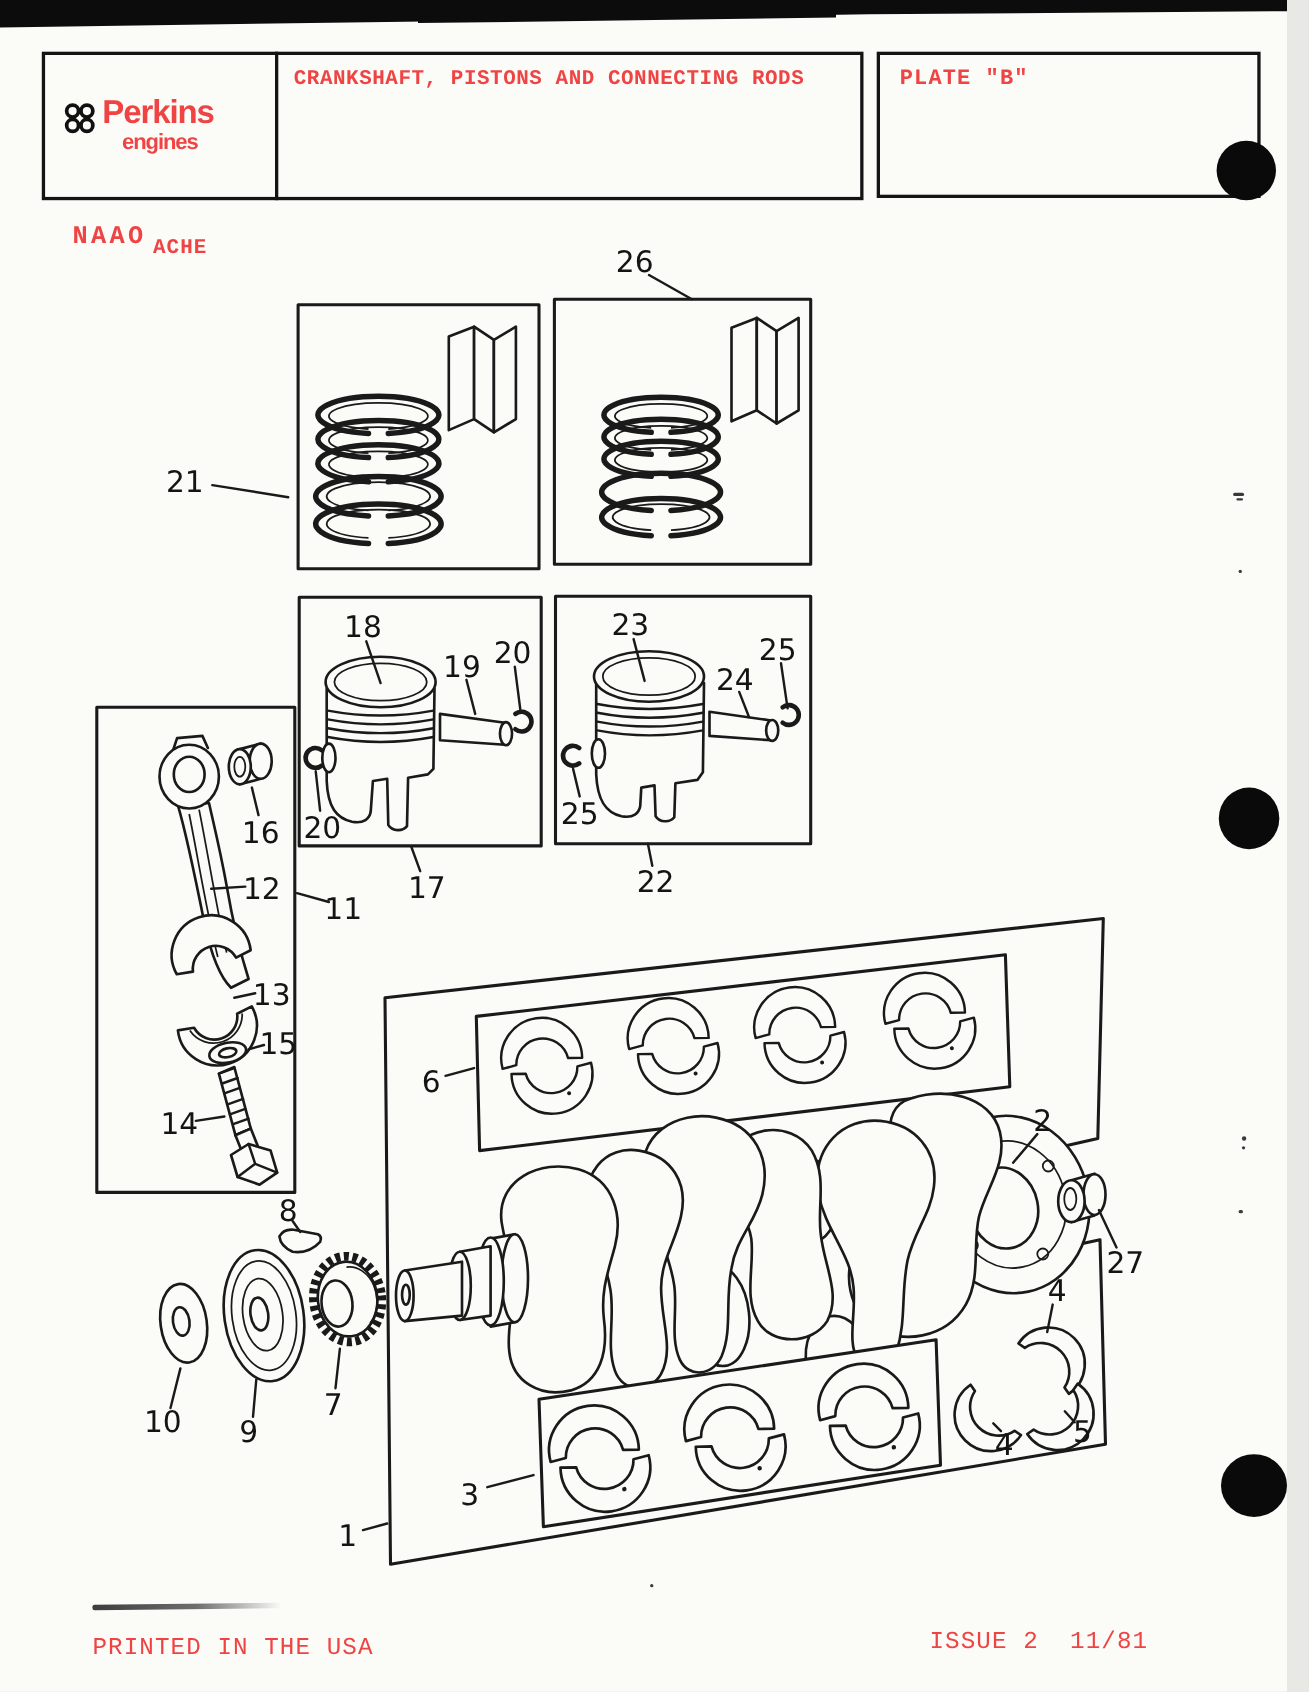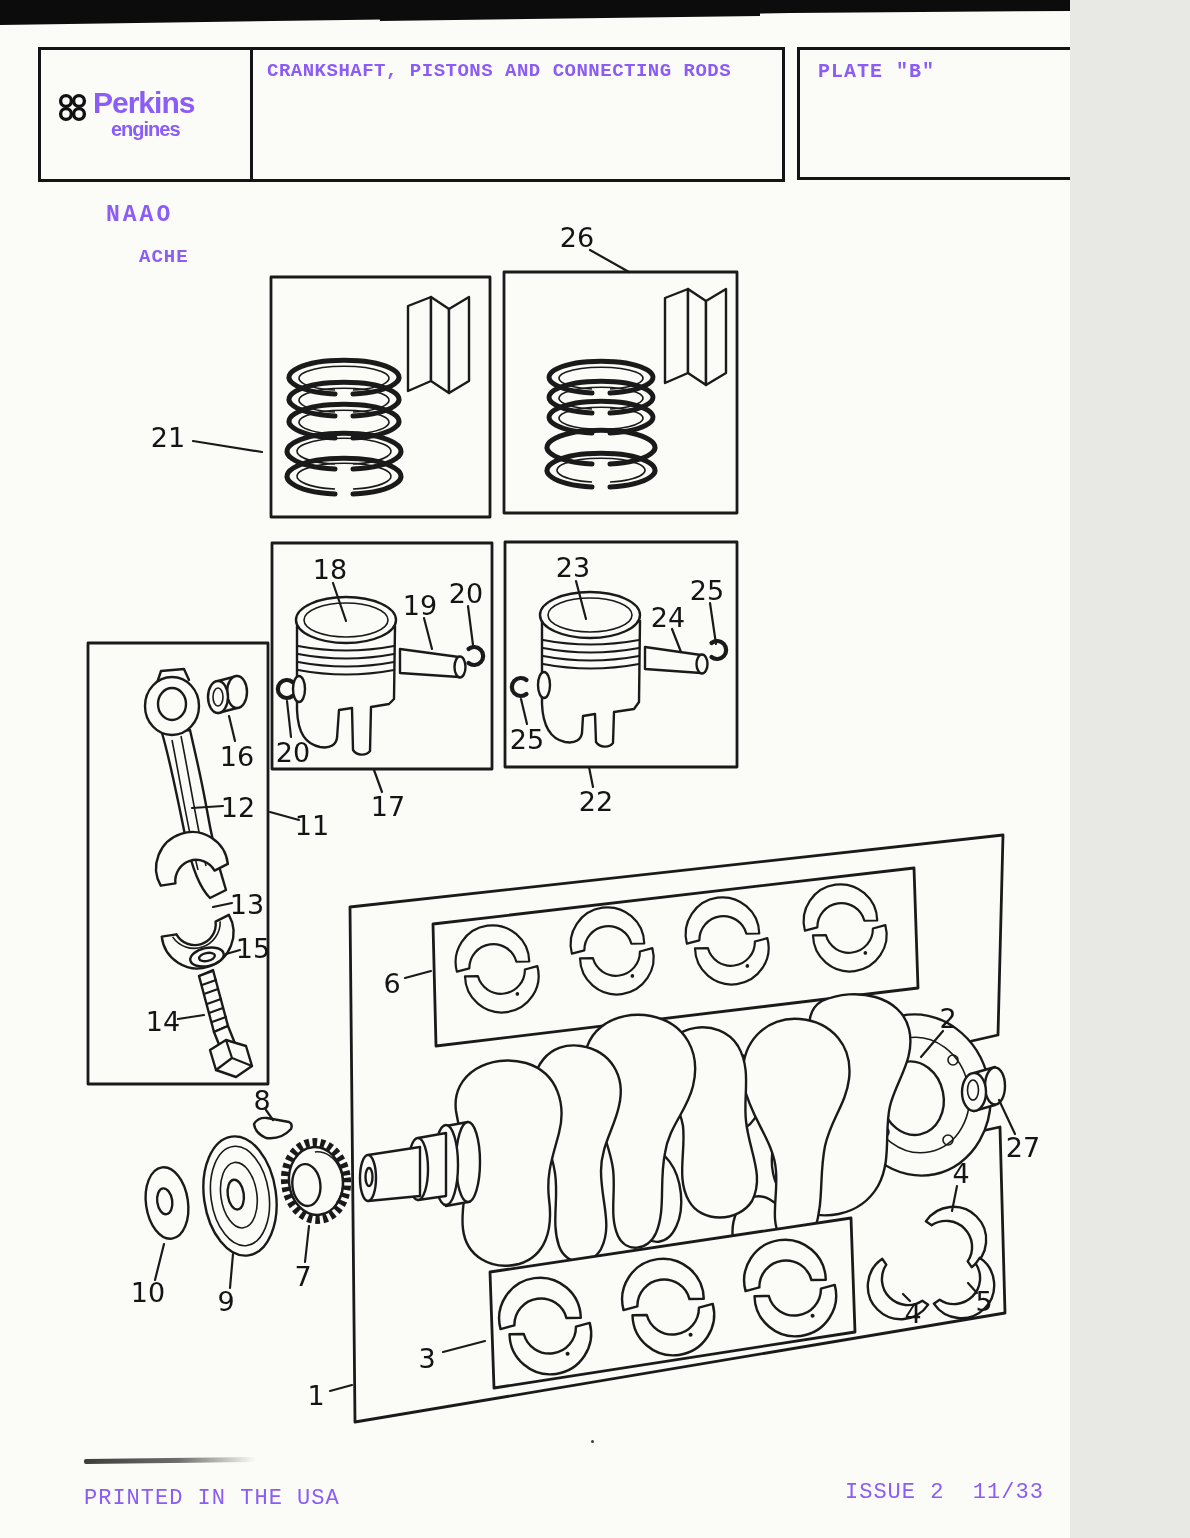--- a/index.html
+++ b/index.html
@@ -1,25 +1,25 @@
 <!DOCTYPE html>
 <html><head>
 <meta charset="utf-8">
 <style>
   html,body{margin:0;padding:0;background:#e8e8e4;}
-  .page{position:relative;width:1070px;height:1538px;background:#fbfbf8;overflow:hidden;
-        font-family:"Liberation Sans",sans-serif;color:#8b5cf6;}
+  .page{position:relative;width:1170px;height:1538px;background:#fbfbf8;overflow:hidden;
+        font-family:"Liberation Sans",sans-serif;color:#ef4444;}
   .abs{position:absolute;}
   .mono{font-family:"Liberation Mono",monospace;}
   .box{border:3px solid #141414;background:#fbfbf8;box-sizing:border-box;}
   .hdr-title{font-size:19px;letter-spacing:.5px;font-weight:bold;white-space:pre;}
   .plate{font-size:20px;letter-spacing:1px;font-weight:bold;white-space:pre;}
   .brand-word{font-weight:bold;letter-spacing:-1px;line-height:1;}
   .stamp1{font-size:23px;font-weight:bold;letter-spacing:3px;}
-  .stamp2{font-size:19px;font-weight:bold;letter-spacing:1px;margin-top:32px;}
+  .stamp2{font-size:19px;font-weight:bold;letter-spacing:1px;}
   .foot{font-size:22px;font-weight:normal;letter-spacing:1px;white-space:pre;}
   .hole{background:#0a0a0a;border-radius:50%;}
   .divline{background:#141414;}
   .speck{background:#3a3a3a;border-radius:2px;}
   .smudge{background:linear-gradient(90deg,#1b1b1b 0%,#555 55%,rgba(80,80,80,0)100%);
           transform:rotate(-.6deg);opacity:.85;border-radius:2px;}
   svg text{font-family:"DejaVu Sans",sans-serif;}
   .art{fill:#fbfbf8;stroke:#1a1a1a;stroke-width:2.4;stroke-linejoin:round;stroke-linecap:round;}
   .art2{fill:#fbfbf8;stroke:#1a1a1a;stroke-width:2.8;stroke-linejoin:round;}
   .ln{fill:none;stroke:#1a1a1a;stroke-width:2.2;stroke-linecap:round;}
@@ -55,21 +55,21 @@
         <circle cx="22" cy="22" r="5.4"></circle>
     </g>
   </svg>
   <div class="abs brand-word" style="left:93px;top:88px;font-size:30px;">Perkins</div>
   <div class="abs brand-word" style="left:111px;top:119px;font-size:20px;">engines</div>
 
   <div class="abs hole" style="left:1106px;top:128px;width:54px;height:54px;"></div>
   <div class="abs hole" style="left:1108px;top:716px;width:55px;height:56px;"></div>
   <div class="abs hole" style="left:1110px;top:1322px;width:60px;height:57px;"></div>
 
-  <div class="abs mono stamp1" style="left:66px;top:202px;margin-left:40px;">NAAO</div>
+  <div class="abs mono stamp1" style="left:66px;top:202px;">NAAO</div>
   <div class="abs mono stamp2" style="left:139px;top:214px;">ACHE</div>
 
   <div class="abs speck" style="left:1121px;top:448px;width:10px;height:3px;"></div>
   <div class="abs speck" style="left:1124px;top:453px;width:6px;height:2px;"></div>
   <div class="abs speck" style="left:1126px;top:518px;width:3px;height:3px;"></div>
   <div class="abs speck" style="left:1129px;top:1033px;width:4px;height:4px;"></div>
   <div class="abs speck" style="left:1129px;top:1042px;width:3px;height:3px;"></div>
   <div class="abs speck" style="left:1126px;top:1100px;width:4px;height:3px;"></div>
   <div class="abs speck" style="left:591px;top:1440px;width:3px;height:3px;"></div>
 
@@ -355,14 +355,14 @@
         <text x="303" y="1286">7</text>
         <line x1="230" y1="1288" x2="233" y2="1254"></line>
         <text x="226" y="1311">9</text>
         <line x1="155" y1="1280" x2="164" y2="1244"></line>
         <text x="148" y="1302">10</text>
       </g>
   </svg>
 
   <div class="abs smudge" style="left:84px;top:1458px;width:172px;height:5px;"></div>
   <div class="abs mono foot" style="left:84px;top:1486px;">PRINTED IN THE USA</div>
-  <div class="abs mono foot" style="left:845px;top:1480px;">ISSUE 2  11/33</div>
+  <div class="abs mono foot" style="left:845px;top:1480px;">ISSUE 2  11/81</div>
 </div>
 
 </body></html>

